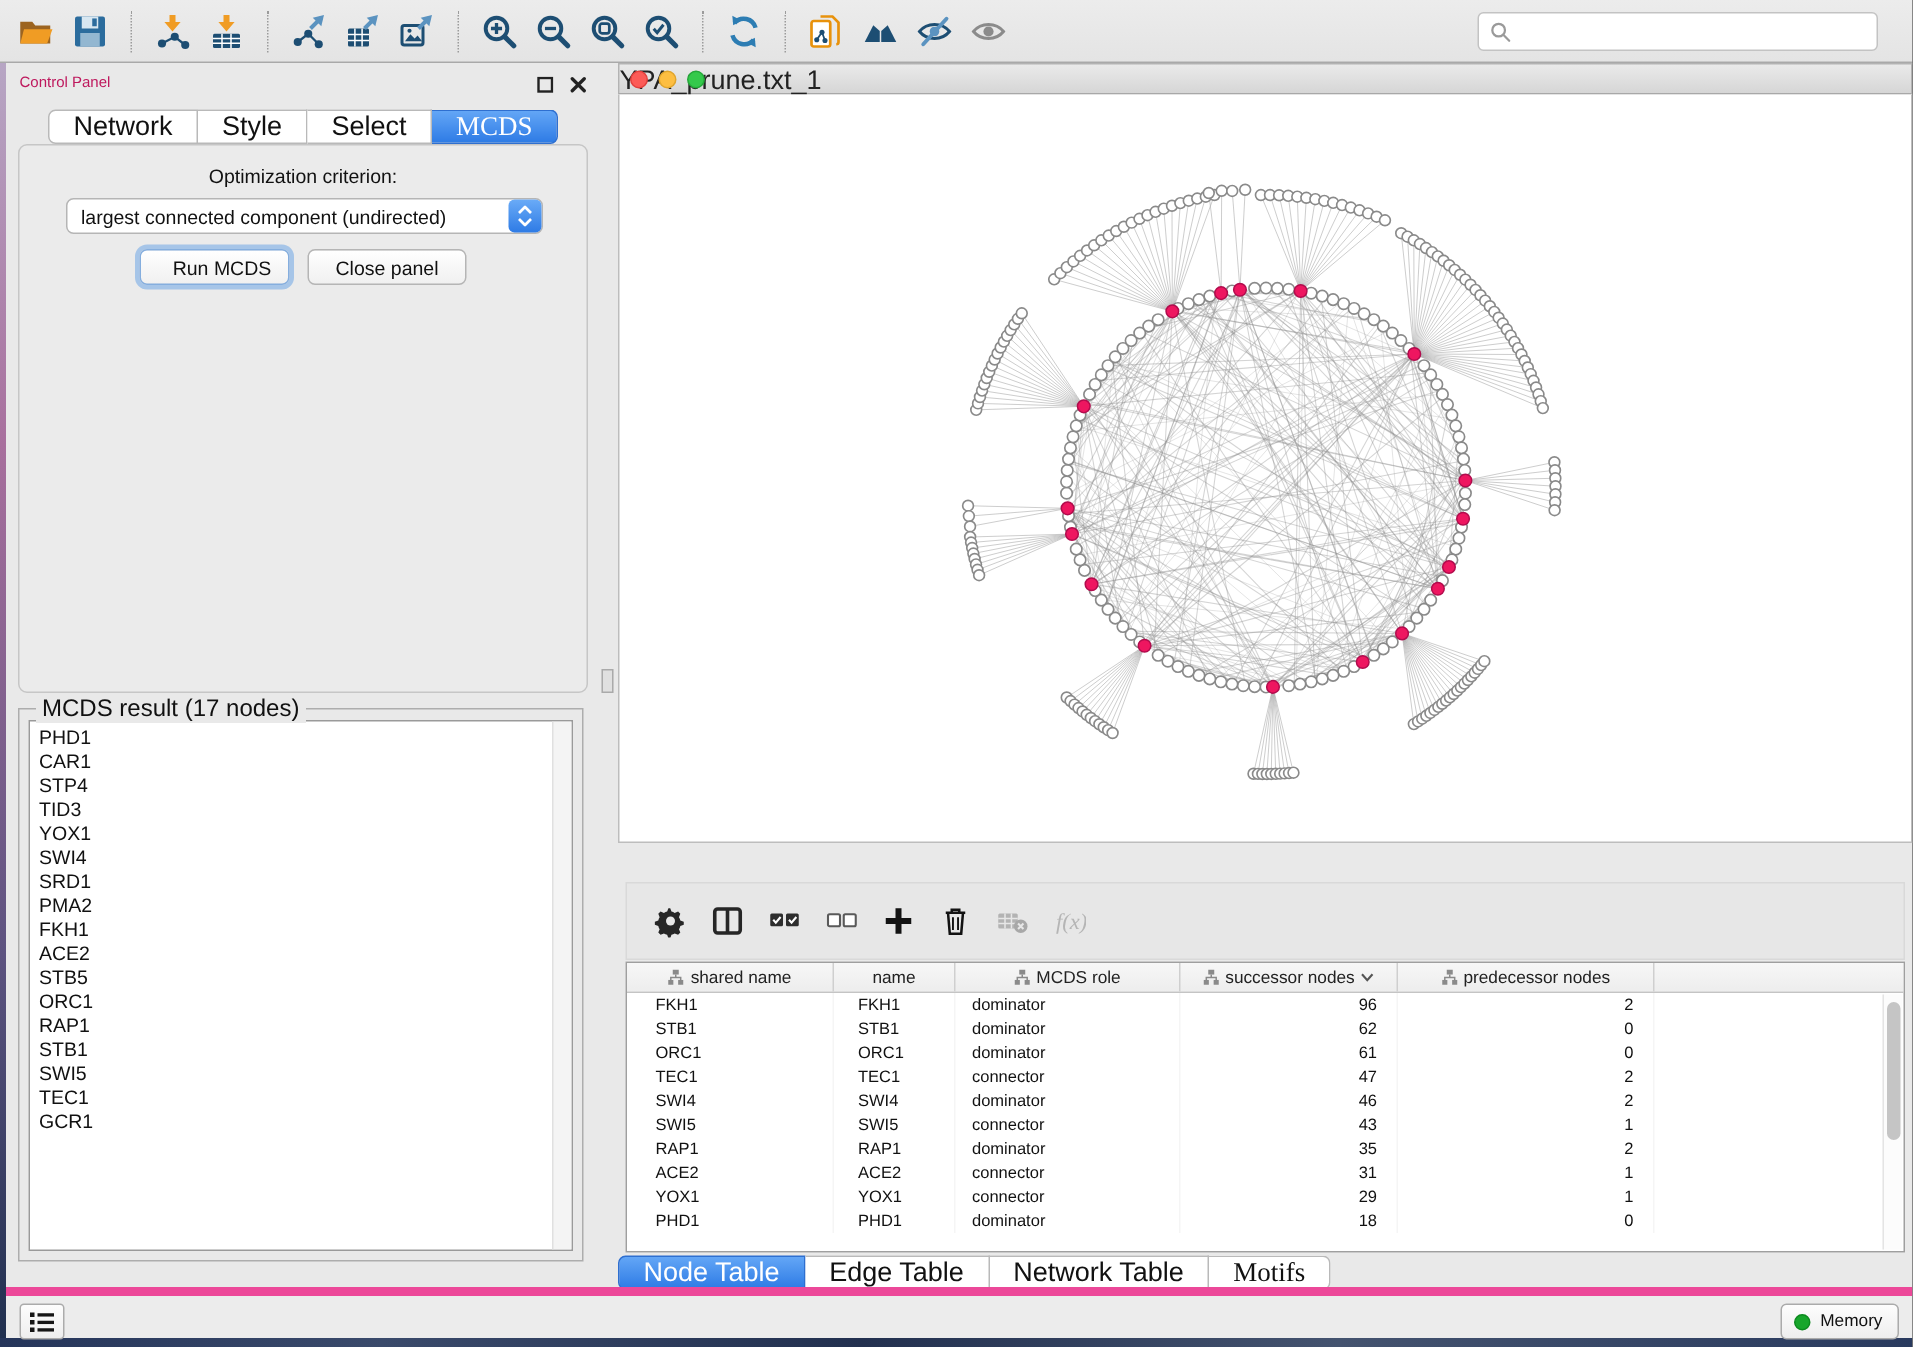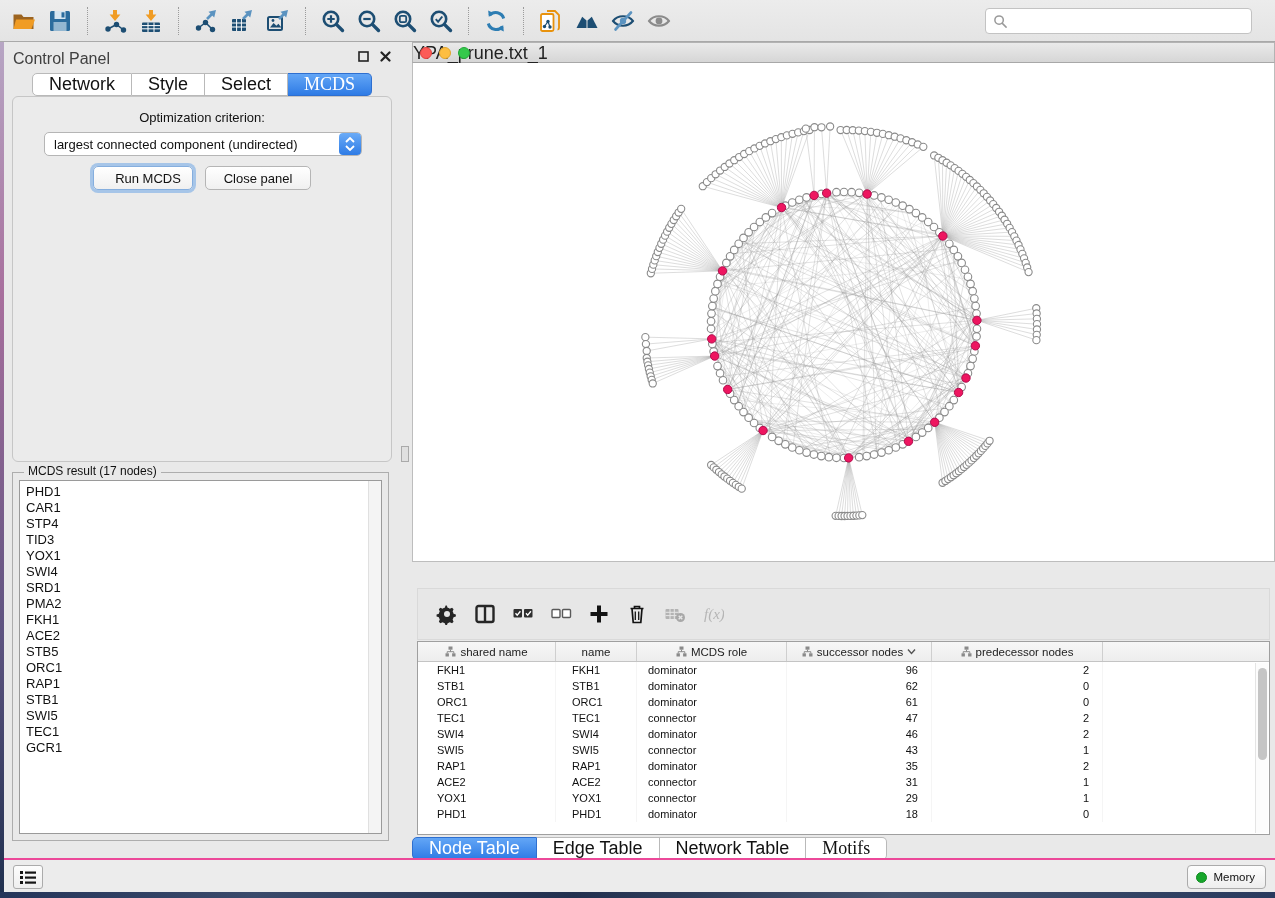--- a/index.html
+++ b/index.html
@@ -22,21 +22,21 @@
   .tbtn svg { width:26px; height:26px; }
   .tsep { width:1px; height:28px; border-left:1px dotted #9b9b9b; margin:0 9px; }
   .search-wrap { position:absolute; right:23px; top:8px; width:267px; height:26px;
     background:#fff; border:1px solid #c3c3c3; border-radius:4px; display:flex; align-items:center; }
   .search-wrap svg { width:15px; height:15px; margin:0 5px 0 7px; flex:0 0 auto; }
   .search-input { border:none; outline:none; flex:1; height:20px; font-size:12px; background:transparent; }
 
   
   .control-panel { position:absolute; left:4px; top:42px; width:396px; height:816px; background:#e9e9e9; }
   .cp-titlebar { position:relative; height:28px; }
-  .panel-title { position:absolute; left:9px; top:8px; font-size:16px; color:#404040; }
+  .panel-title { position:absolute; left:9px; top:8px; font-size:10px; color:#be185d; }
   .winbtns { position:absolute; right:8px; top:8px; display:flex; gap:9px; }
   .winbtn { width:13px; height:13px; display:flex; align-items:center; justify-content:center; cursor:pointer; }
   .cp-tabs { position:absolute; left:0; top:31px; width:100%; display:flex; justify-content:center; z-index:2; }
   .seg { display:flex; }
   .seg .tab { height:23px; padding:0 16px; background:#fff; border:1px solid #b9b9b9; border-left:none;
     font-size:18px; display:flex; align-items:center; cursor:pointer; color:#111; }
   .seg .tab:first-child { border-left:1px solid #b9b9b9; border-radius:5px 0 0 5px; }
   .seg .tab:last-child { border-radius:0 5px 5px 0;font-family:Liberation Serif, serif; }
   .seg .tab.active { background:linear-gradient(#63a6f6,#2e7be5); border-color:#2e6fd0; color:#fff; }
   .cp-box { position:absolute; left:8px; top:54px; width:380px; height:366px;
@@ -48,21 +48,21 @@
   .combo-step { width:22px; height:22px; margin-right:0px; border-radius:4px;
     background:linear-gradient(#6aabf7,#2e7be5); display:flex; flex-direction:column;
     align-items:center; justify-content:center; gap:2px; }
   .combo-step svg { display:block; }
   .btn { position:absolute; height:24px; background:linear-gradient(#ffffff,#f0f0f0);
     border:1px solid #b5b5b5; border-radius:5px; font-size:13px; color:#111;
     display:flex; align-items:center; justify-content:center; cursor:pointer; font-family:inherit; }
   .btn-run { left:89px; top:124px; width:100px; box-shadow:0 0 0 3px rgba(110,165,230,.55); border-color:#85aede;padding-left:10px; }
   .btn-close { left:201px; top:124px; width:106px; }
   .mcds-field { position:absolute; left:8px; top:423px; width:377px; height:376px; }
-  .mcds-legend { position:absolute; left:12px; top:-1px; background:#e9e9e9; padding:0 4px; font-size:12px; color:#111; z-index:2;}
+  .mcds-legend { position:absolute; left:12px; top:-1px; background:#e9e9e9; padding:0 4px; font-size:16px; color:#111; z-index:2;}
   .mcds-border { position:absolute; left:0; top:7px; right:0; bottom:0; border:1px solid #adadad; }
   .mcds-list { position:absolute; left:7px; top:15px; right:7px; bottom:7px; background:#fff;
     border:1px solid #9a9a9a; overflow:hidden; }
   .mcds-track { position:absolute; right:0; top:0; bottom:0; width:13px; background:#f4f4f4; border-left:1px solid #e0e0e0; }
   .mcds-list ul { list-style:none; padding:3px 0 0 6px; }
   .mcds-list li { font-size:13px; height:16px; line-height:16px; color:#111; cursor:default; }
 
   
   .v-divider { position:absolute; left:400px; top:42px; width:12px; height:816px; background:#e9e9e9; }
   .v-divider .grip { position:absolute; left:1px; top:404px; width:8px; height:16px;
@@ -100,21 +100,21 @@
   .td { font-size:11px; color:#111; line-height:16px; white-space:nowrap; border-right:1px solid rgba(0,0,0,0.04); }
   .c0 { width:138px; } .c1 { width:81px; } .c2 { width:150px; } .c3 { width:145px; } .c4 { width:171px; }
   .td.c0 { padding-left:19px; } .td.c1 { padding-left:16px; } .td.c2 { padding-left:11px; }
   .td.c3 { text-align:right; padding-right:13px; } .td.c4 { text-align:right; padding-right:13px; }
   .tscroll { position:absolute; right:1px; top:21px; bottom:1px; width:13px; background:#fcfcfc; border-left:1px solid #e4e4e4; }
   .tthumb { position:absolute; left:2px; top:5px; width:9px; height:92px; background:#c5c5c5; border-radius:5px; cursor:pointer; }
   .table-tabs { position:absolute; left:0; top:275px; width:100%; display:flex; }
 
   
   .statusbar { position:absolute; left:4px; top:858px; width:1271px; height:34px;
-    background:#ececec; border-top:2px solid #ec4899; }
+    background:#ececec; border-top:6px solid #ec4899; }
   .list-btn { position:absolute; left:9px; top:5px; width:30px; height:24px; background:linear-gradient(#fdfdfd,#eee);
     border:1px solid #ababab; border-radius:3px; display:flex; align-items:center; justify-content:center; cursor:pointer; }
   .memory-btn { position:absolute; right:9px; top:5px; height:24px; padding:0 10px 0 8px;
     background:linear-gradient(#fdfdfd,#eee); border:1px solid #ababab; border-radius:4px;
     display:flex; align-items:center; gap:6px; font-size:11.5px; color:#111; cursor:pointer; }
   .mem-dot { width:11px; height:11px; border-radius:50%; background:#17a62b; border:1px solid #0d8a1f; }
 </style>
 </head>
 <body>
 

